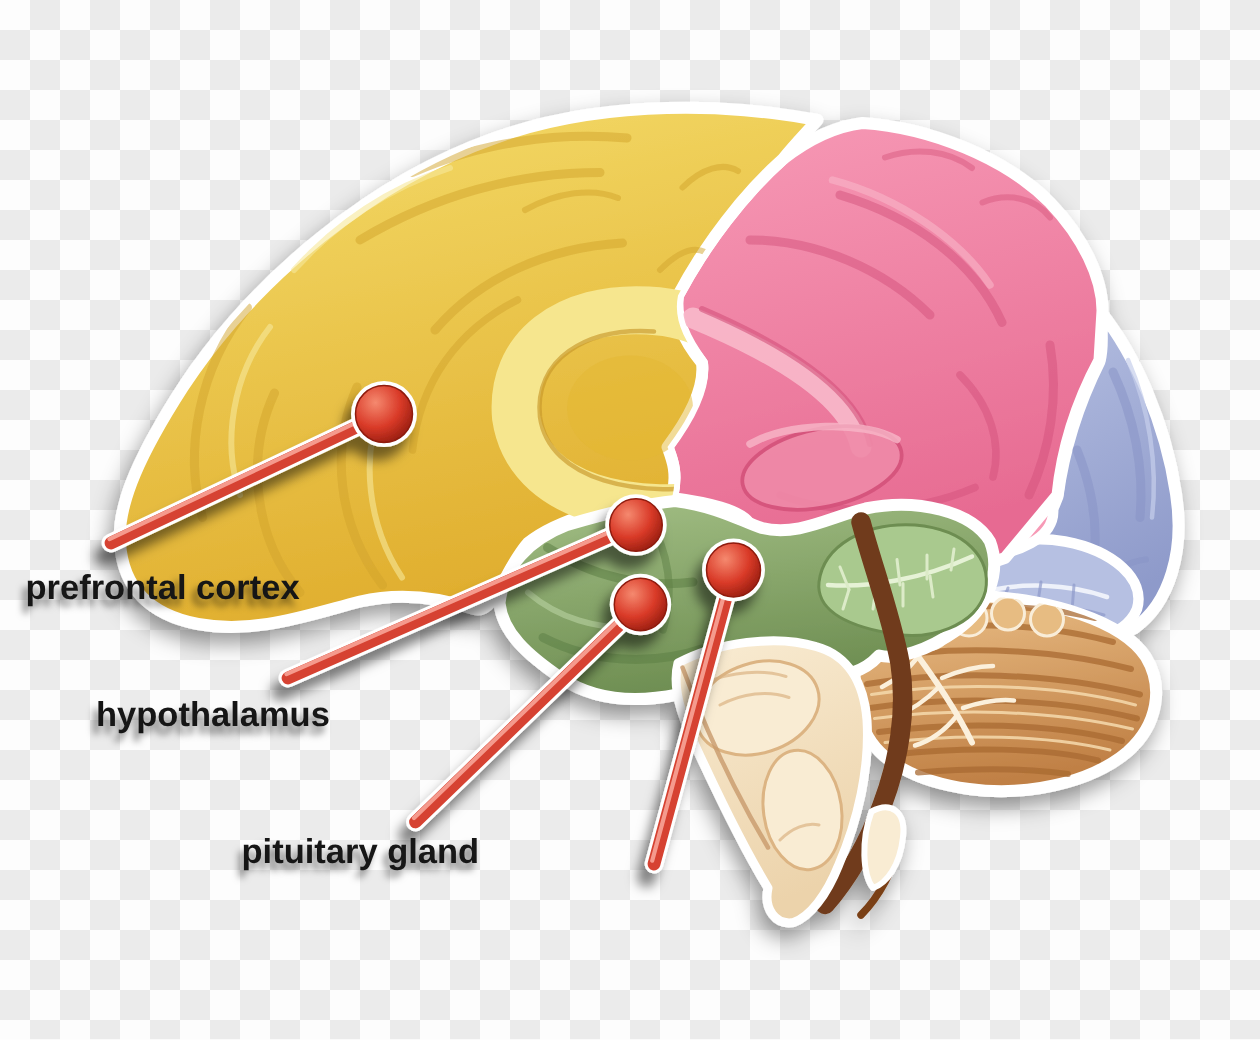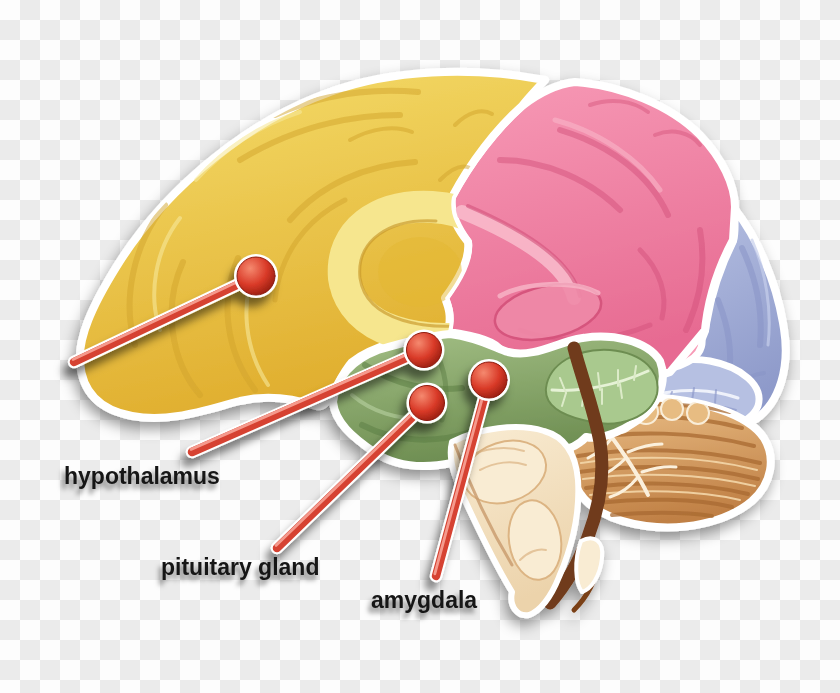--- a/index.html
+++ b/index.html
@@ -252,17 +252,17 @@
     <g filter="url(#markerShadow)">
       <path d="M 489,380 L 436,576" stroke="#ffffff" stroke-width="12.5" fill="none"></path>
       <path d="M 489,380 L 436,576" stroke-width="8.5" fill="none" stroke="#d64231"></path>
       <path d="M 487.8,377.8 L 434.8,573.8" stroke-width="2.8" fill="none" stroke="#f59a8d"></path>
       <circle cx="489" cy="380" r="21" fill="#ffffff"></circle>
       <circle cx="489" cy="380" r="18" fill="url(#gDot)" stroke="#8f1a0d" stroke-width="1"></circle>
     </g>
   </g>
 </svg>
 
+  <div class="callout-label lbl-prefrontal">prefrontal cortex</div>
   <div class="callout-label lbl-pituitary">pituitary gland</div>
   <div class="callout-label lbl-hypothalamus">hypothalamus</div>
-  <div class="callout-label lbl-amygdala">amygdala</div>
 
 </div>
 
 </body></html>

